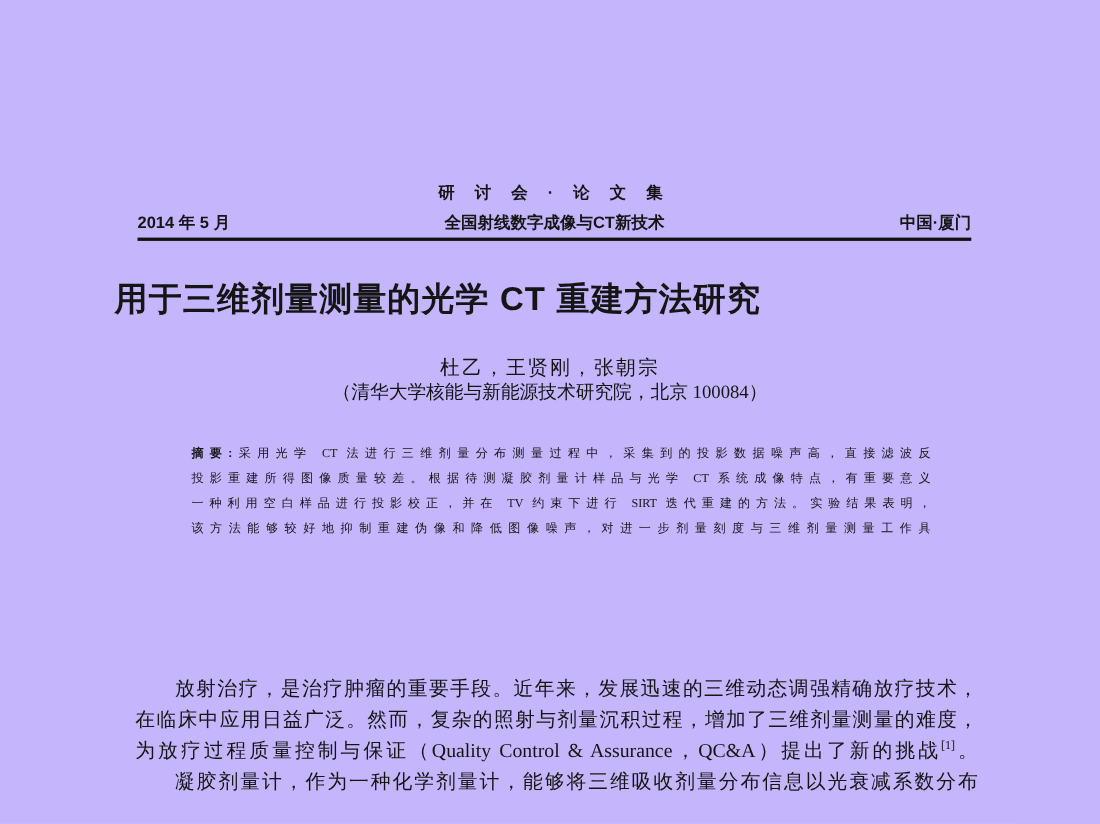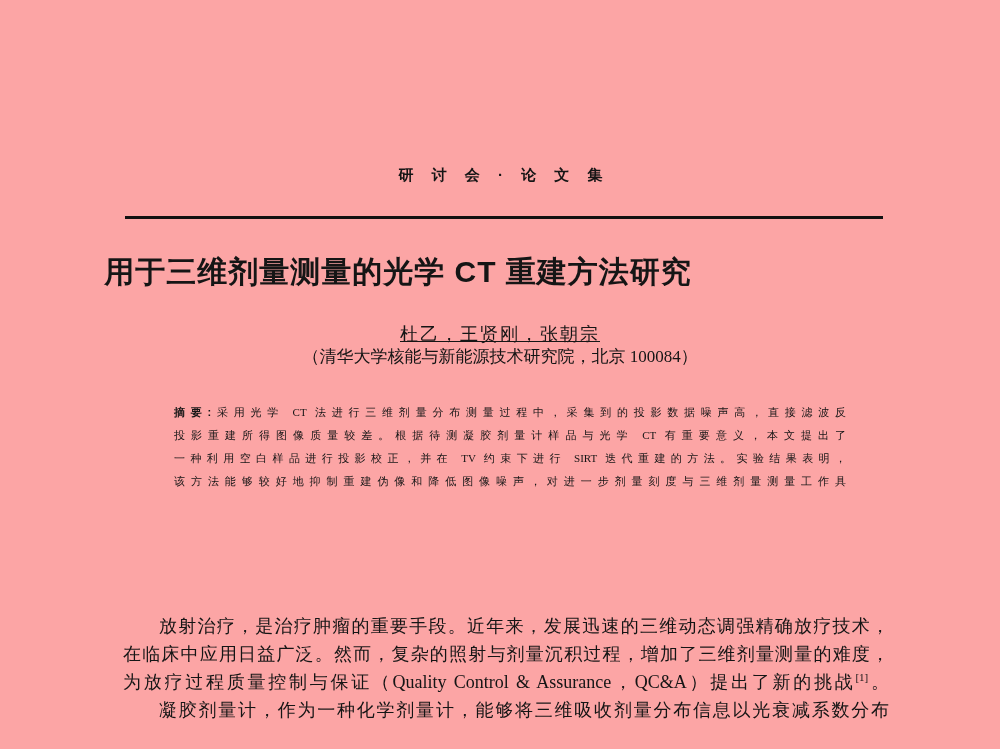--- a/index.html
+++ b/index.html
@@ -4,21 +4,21 @@
 <style>
   html, body {
     margin: 0;
     padding: 0;
     background: #e8e8e8;
   }
   .page {
     position: relative;
     width: 1000px;
     height: 749px;
-    background: #fca5a5;
+    background: #c4b5fd;
     overflow: hidden;
     color: #151515;
     font-family: "Liberation Serif", "DejaVu Serif", serif;
   }
   
   .running-head-series {
     position: absolute;
     top: 166px;
     left: 125px;
     width: 758px;
@@ -64,21 +64,20 @@
     letter-spacing: 1px;
   }
   .paper-authors {
     position: absolute;
     top: 322px;
     left: 0;
     width: 1000px;
     text-align: center;
     font-size: 18px;
     letter-spacing: 2px;
-    text-decoration: underline;
   }
   .paper-affiliation {
     position: absolute;
     top: 345px;
     left: 0;
     width: 1000px;
     text-align: center;
     font-size: 17px;
   }
   
@@ -130,31 +129,36 @@
     line-height: 0;
     vertical-align: super;
   }
 </style>
 </head>
 <body>
 
 <div class="page">
 
   <div class="running-head-series">研 讨 会 · 论 文 集</div>
+  <div class="running-head-row">
+    <span class="head-date">2014 年 5 月</span>
+    <span class="head-conf">全国射线数字成像与CT新技术</span>
+    <span class="head-location">中国·厦门</span>
+  </div>
   <div class="head-rule"></div>
 
   <div class="paper-title">用于三维剂量测量的光学 CT 重建方法研究</div>
   <div class="paper-authors">杜乙，王贤刚，张朝宗</div>
   <div class="paper-affiliation">（清华大学核能与新能源技术研究院，北京 100084）</div>
 
   <div class="abstract-block">
     <div class="abstract-line fill">
       <span class="abstract-label">摘要:</span><span>采用光学 CT 法进行三维剂量分布测量过程中，采集到的投影数据噪声高，直接滤波反</span>
     </div>
-    <div class="abstract-line fill">投影重建所得图像质量较差。根据待测凝胶剂量计样品与光学 CT 有重要意义，本文提出了</div>
+    <div class="abstract-line fill">投影重建所得图像质量较差。根据待测凝胶剂量计样品与光学 CT 系统成像特点，有重要意义</div>
     <div class="abstract-line fill">一种利用空白样品进行投影校正，并在 TV 约束下进行 SIRT 迭代重建的方法。实验结果表明，</div>
     <div class="abstract-line fill">该方法能够较好地抑制重建伪像和降低图像噪声，对进一步剂量刻度与三维剂量测量工作具</div>
   </div>
 
 
   <div class="body-block">
     <div class="body-line indent">放射治疗，是治疗肿瘤的重要手段。近年来，发展迅速的三维动态调强精确放疗技术，</div>
     <div class="body-line">在临床中应用日益广泛。然而，复杂的照射与剂量沉积过程，增加了三维剂量测量的难度，</div>
     <div class="body-line">
       <span>为放疗过程质量控制与保证（Quality Control &amp; Assurance，QC&amp;A）提出了新的挑战</span><sup class="ref">[1]</sup><span>。</span>

